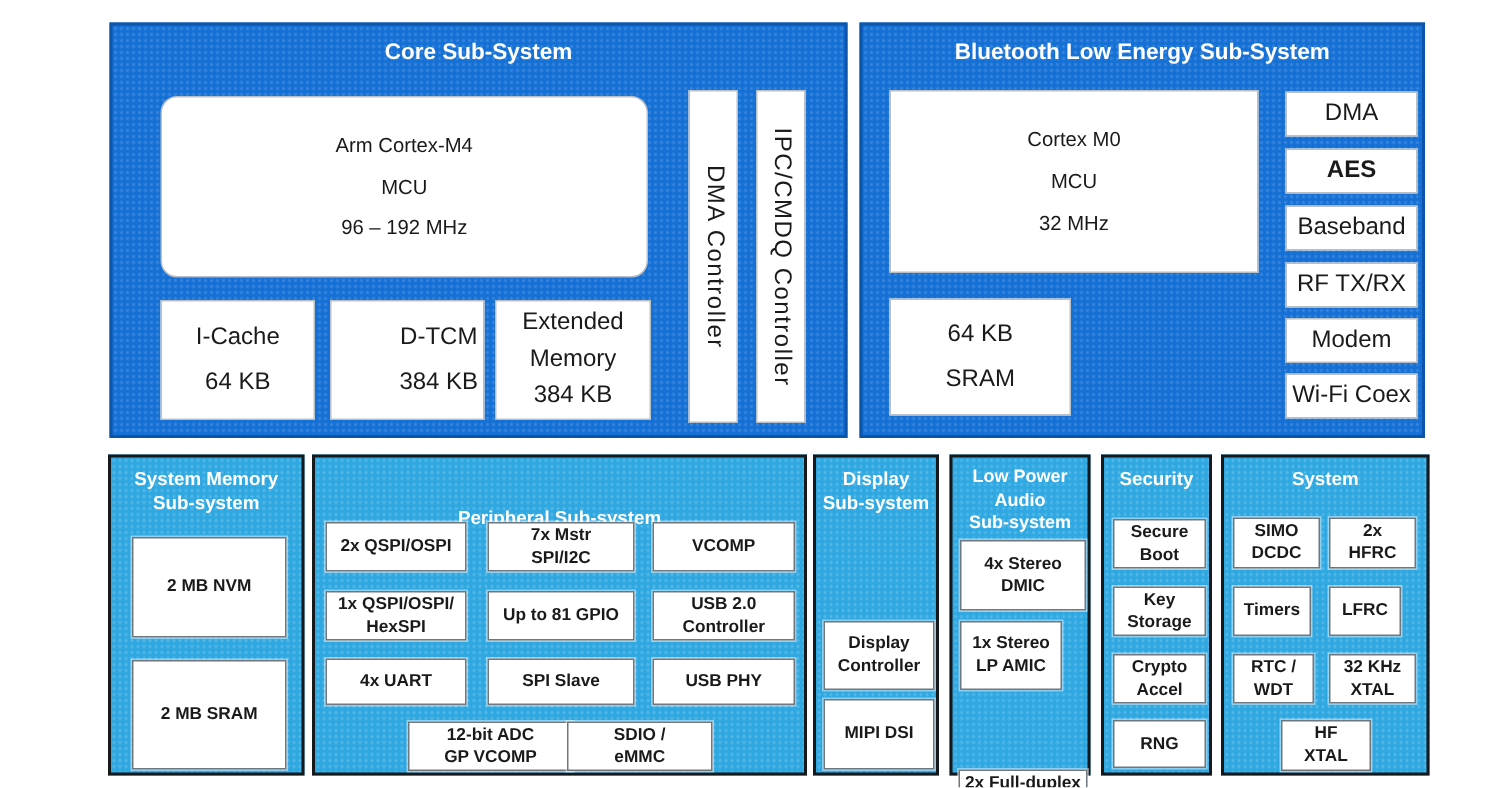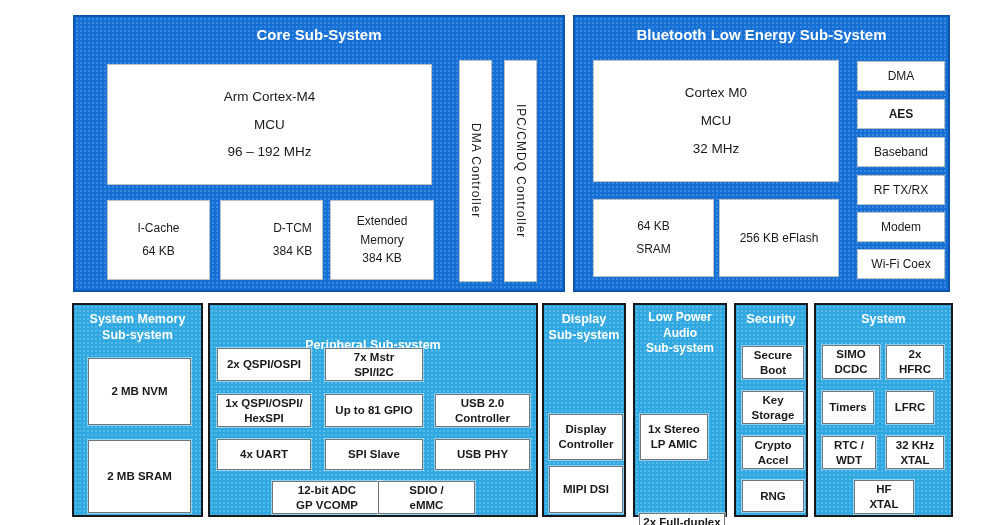--- a/index.html
+++ b/index.html
@@ -24,83 +24,83 @@
     position:absolute;left:0;right:0;text-align:center;color:#ffffff;
     font-weight:bold;white-space:pre-line;line-height:1.3;
   }
   .ptitle.big{font-size:15px;}
   .ptitle.small{font-size:12.5px;}
   .wbox{
     position:absolute;box-sizing:border-box;background:#ffffff;
     display:flex;align-items:center;justify-content:center;text-align:center;
     white-space:pre-line;
   }
-  .wbox.top{border:1px solid #b9bfc6;font-size:12px;line-height:1.9;font-weight:400;}
+  .wbox.top{border:1px solid #b9bfc6;font-size:16px;line-height:1.9;font-weight:400;}
   .wbox.top.main{font-size:13.5px;line-height:2.05;}
   .wbox.top.tight{line-height:1.55;}
   .wbox.bot{
     border:1px solid #6f767d;font-size:11.5px;line-height:1.3;font-weight:bold;
     box-shadow:0 0 0 1px rgba(255,255,255,0.45);
   }
   .wbox.bold{font-weight:bold;}
   .vtext{
     writing-mode:vertical-rl;text-orientation:mixed;
     font-size:13px;font-weight:400;letter-spacing:1px;line-height:1;
   }
   .i2s{font-size:11px;line-height:1.3;margin-top:47px;}
 </style>
 </head>
 <body>
 
 <div class="canvas">
 
   <section class="panel panel-dark" style="left:73px;top:15px;width:492px;height:277px;">
     <div class="ptitle big" style="top:8px;">Core Sub-System</div>
-    <div class="wbox top main" style="left:32px;top:47px;width:325px;height:121px;">Arm Cortex-M4
+    <div class="wbox top main" style="left:32px;top:47px;width:325px;height:121px;border-radius:11px;">Arm Cortex-M4
 MCU
 96 – 192 MHz</div>
     <div class="wbox top" style="left:32px;top:183px;width:103px;height:80px;">I-Cache
 64 KB</div>
     <div class="wbox top" style="left:145px;top:183px;width:103px;height:80px;padding-left:42px;">D-TCM
 384 KB</div>
     <div class="wbox top tight" style="left:255px;top:183px;width:104px;height:80px;">Extended
 Memory
 384 KB</div>
     <div class="wbox top vtext" style="left:384px;top:43px;width:33px;height:222px;">DMA Controller</div>
     <div class="wbox top vtext" style="left:429px;top:43px;width:33px;height:222px;">IPC/CMDQ Controller</div>
   </section>
 
   <section class="panel panel-dark" style="left:573px;top:15px;width:377px;height:277px;">
     <div class="ptitle big" style="top:8px;">Bluetooth Low Energy Sub-System</div>
     <div class="wbox top main" style="left:18px;top:43px;width:246px;height:122px;">Cortex M0
 MCU
 32 MHz</div>
     <div class="wbox top" style="left:18px;top:182px;width:121px;height:78px;">64 KB
 SRAM</div>
-    <div class="wbox top" style="left:144px;top:182px;width:120px;height:78px;">256 KB eFlash</div>
     <div class="wbox top" style="left:282px;top:44px;width:88px;height:30px;">DMA</div>
     <div class="wbox top bold" style="left:282px;top:82px;width:88px;height:30px;">AES</div>
     <div class="wbox top" style="left:282px;top:120px;width:88px;height:30px;">Baseband</div>
     <div class="wbox top" style="left:282px;top:195px;width:88px;height:30px;">Modem</div>
     <div class="wbox top" style="left:282px;top:158px;width:88px;height:30px;">RF TX/RX</div>
     <div class="wbox top" style="left:282px;top:232px;width:88px;height:30px;">Wi-Fi Coex</div>
   </section>
 
   <section class="panel panel-light" style="left:72px;top:303px;width:131px;height:214px;">
     <div class="ptitle small" style="top:6px;">System Memory
 Sub-system</div>
     <div class="wbox bot" style="left:14px;top:53px;width:103px;height:67px;">2 MB NVM</div>
     <div class="wbox bot" style="left:14px;top:135px;width:103px;height:73px;">2 MB SRAM</div>
   </section>
 
   <section class="panel panel-light" style="left:208px;top:303px;width:330px;height:214px;">
     <div class="ptitle small" style="top:6px;margin-top:26px;">Peripheral Sub-system</div>
     <div class="wbox bot" style="left:7px;top:43px;width:94px;height:33px;">2x QSPI/OSPI</div>
     <div class="wbox bot" style="left:115px;top:43px;width:98px;height:33px;">7x Mstr
 SPI/I2C</div>
+    <div class="wbox bot" style="left:225px;top:43px;width:95px;height:33px;">VCOMP</div>
     <div class="wbox bot" style="left:7px;top:89px;width:94px;height:33px;">1x QSPI/OSPI/
 HexSPI</div>
     <div class="wbox bot" style="left:115px;top:89px;width:98px;height:33px;">Up to 81 GPIO</div>
     <div class="wbox bot" style="left:225px;top:89px;width:95px;height:33px;">USB 2.0
 Controller</div>
     <div class="wbox bot" style="left:7px;top:134px;width:94px;height:31px;">4x UART</div>
     <div class="wbox bot" style="left:115px;top:134px;width:98px;height:31px;">SPI Slave</div>
     <div class="wbox bot" style="left:225px;top:134px;width:95px;height:31px;">USB PHY</div>
     <div class="wbox bot" style="left:62px;top:176px;width:110px;height:33px;">12-bit ADC
 GP VCOMP</div>
@@ -113,20 +113,22 @@
 Sub-system</div>
     <div class="wbox bot" style="left:5px;top:109px;width:74px;height:46px;">Display
 Controller</div>
     <div class="wbox bot" style="left:5px;top:161px;width:74px;height:47px;">MIPI DSI</div>
   </section>
 
   <section class="panel panel-light" style="left:633px;top:303px;width:94px;height:214px;">
     <div class="ptitle small" style="top:5px;font-size:12px;">Low Power
 Audio
 Sub-system</div>
+    <div class="wbox bot" style="left:5px;top:55px;width:84px;height:47px;">4x Stereo
+DMIC</div>
     <div class="wbox bot" style="left:5px;top:109px;width:68px;height:46px;">1x Stereo
 LP AMIC</div>
     <div class="wbox bot i2s" style="left:4px;top:161px;width:86px;height:48px;">2x Full-duplex
 I2S Ports with
 ASRC</div>
   </section>
 
   <section class="panel panel-light" style="left:734px;top:303px;width:74px;height:214px;">
     <div class="ptitle small" style="top:6px;">Security</div>
     <div class="wbox bot" style="left:6px;top:41px;width:62px;height:33px;">Secure

